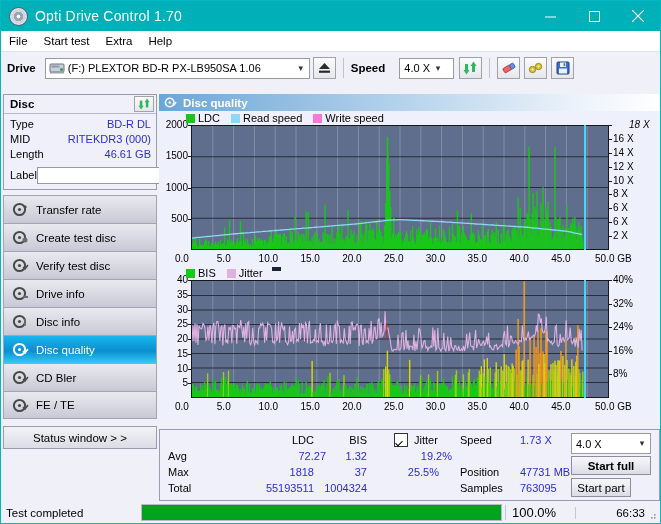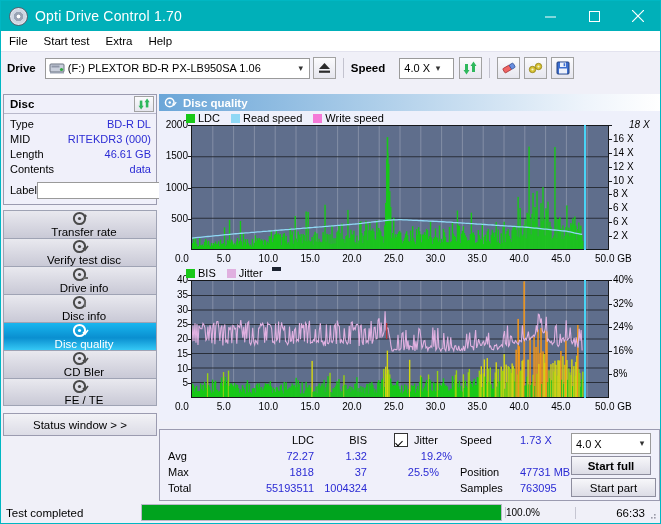--- a/index.html
+++ b/index.html
@@ -57,21 +57,21 @@
   .drow .v{color:#2b2bd4;}
   .labelrow{display:flex;align-items:center;margin-top:3px;}
   .labelrow .k{width:40px;font-size:11px;}
   .lbl-input{flex:1;height:17px;background:#fff;border:1px solid #9a9a9a;box-sizing:border-box;}
   .cd-btn{width:21px;height:20px;border:1px solid #a2a2a2;background:linear-gradient(#fbfbfd,#e4e4ec);
           margin-left:4px;display:flex;align-items:center;justify-content:center;box-sizing:border-box;}
 
   .navlist{margin-top:5px;}
   .navitem{height:28px;display:flex;align-items:center;padding-left:8px;box-sizing:border-box;
            border:1px solid #9fa3b4;border-bottom:none;
-           background:linear-gradient(#e9e9ef,#c9c9d6);font-size:11.5px;color:#000;flex-direction:column;}
+           background:linear-gradient(#e9e9ef,#c9c9d6);font-size:11.5px;color:#000;}
   .navitem:last-child{border-bottom:1px solid #9fa3b4;}
   .navitem.active{background:linear-gradient(#18b6ef,#0a8fd0 55%,#35c8f5);color:#fff;}
   .navitem .nico{width:17px;height:15px;margin-right:7px;flex:none;}
   .statuswin{margin-top:7px;height:21px;border:1px solid #9b9bb0;
              background:linear-gradient(#f2f2f6,#dcdce6);display:flex;align-items:center;
              justify-content:center;font-size:11.5px;}
 
   
   .right{position:absolute;left:158px;top:93px;width:501px;height:337px;}
   .qhdr{height:17px;background:linear-gradient(to right,#6ba6d8,#a8cbe8 40%,#eef4fb 85%,#ffffff);
@@ -103,21 +103,21 @@
        display:flex;align-items:center;justify-content:center;font-size:11.5px;
        box-sizing:border-box;}
 
   
   .statusbar{position:absolute;left:1px;right:1px;bottom:1px;height:19px;display:flex;
              align-items:center;background:#f0f0f8;}
   .sb-text{width:139px;padding-left:4px;font-size:11.5px;box-sizing:border-box;}
   .sb-prog{flex:1;height:17px;border:1px solid #b9b9c9;background:#fff;box-sizing:border-box;
            position:relative;margin-right:3px;}
   .sb-prog .fill{position:absolute;left:0;top:0;bottom:0;background:#00a31e;}
-  .sb-pct{width:70px;border-left:1px solid #c6c6d2;font-size:10px;box-sizing:border-box;}
+  .sb-pct{width:70px;border-left:1px solid #c6c6d2;padding-left:6px;font-size:13px;box-sizing:border-box;}
   .sb-time{width:84px;border-left:1px solid #c6c6d2;text-align:right;padding-right:14px;
            font-size:11.5px;box-sizing:border-box;}
   .grip{position:absolute;right:2px;bottom:2px;width:10px;height:10px;}
 </style>
 </head>
 <body>
 
 <div id="app">
 
   <div class="titlebar">
@@ -230,24 +230,20 @@
           <span class="v">BD-R DL</span>
         </div>
         <div class="drow">
           <span class="k">MID</span>
           <span class="v">RITEKDR3 (000)</span>
         </div>
         <div class="drow">
           <span class="k">Length</span>
           <span class="v">46.61 GB</span>
         </div>
-        <div class="drow">
-          <span class="k">Contents</span>
-          <span class="v">data</span>
-        </div>
         <div class="labelrow">
           <span class="k">Label</span>
           <input class="lbl-input" type="text" placeholder="" style="">
           <div class="cd-btn">
             <svg width="15" height="15" viewBox="0 0 15 15">
               <circle cx="7.5" cy="7.5" r="6.6" fill="#ddd86a" stroke="#8d8a30"></circle>
               <circle cx="7.5" cy="7.5" r="3.2" fill="#f6f3c8" stroke="#b5b060" stroke-width=".6"></circle>
               <circle cx="7.5" cy="7.5" r="1.3" fill="#fff" stroke="#9a9640" stroke-width=".5"></circle>
             </svg>
           </div>
@@ -256,20 +252,28 @@
     </div>
 
     <div class="navlist">
       <div class="navitem">
         <span class="nico"><svg width="17" height="15" viewBox="0 0 17 15">
               <circle cx="7.5" cy="7.5" r="5.6" fill="none" stroke="#4a4a4a" stroke-width="2"></circle>
               <circle cx="7.5" cy="7.5" r="1.6" fill="#4a4a4a"></circle>
               <path d="M13 3l2 2-3 3z" fill="#4a4a4a"></path>
             </svg></span>
         <span>Transfer rate</span>
+      </div>
+      <div class="navitem">
+        <span class="nico"><svg width="17" height="15" viewBox="0 0 17 15">
+              <circle cx="7.5" cy="7.5" r="5.6" fill="none" stroke="#4a4a4a" stroke-width="2"></circle>
+              <circle cx="7.5" cy="7.5" r="1.6" fill="#4a4a4a"></circle>
+              <circle cx="13" cy="10" r="2.5" fill="#6a6a6a"></circle>
+            </svg></span>
+        <span>Create test disc</span>
       </div>
       <div class="navitem">
         <span class="nico"><svg width="17" height="15" viewBox="0 0 17 15">
               <circle cx="7.5" cy="7.5" r="5.6" fill="none" stroke="#4a4a4a" stroke-width="2"></circle>
               <circle cx="7.5" cy="7.5" r="1.6" fill="#4a4a4a"></circle>
               <path d="M11 9l2 2 3-4" stroke="#4a4a4a" stroke-width="1.6" fill="none"></path>
             </svg></span>
         <span>Verify test disc</span>
       </div>
       <div class="navitem">
@@ -1286,21 +1290,21 @@
       </div>
   </div>
 
   <div class="stats">
     <div class="st-grid" style="left:104px;top:4px;width:50px;text-align:right;">LDC</div>
     <div class="st-grid" style="left:162px;top:4px;width:45px;text-align:right;">BIS</div>
     <div class="st-grid" style="left:234px;top:3px;"><span class="chk"></span></div>
     <div class="st-grid" style="left:254px;top:4px;">Jitter</div>
 
     <div class="st-grid st-k" style="left:8px;top:20px;">Avg</div>
-    <div class="st-grid st-v" style="left:104px;top:20px;width:50px;text-align:right;">72.27</div>
+    <div class="st-grid st-v" style="left:116px;top:20px;width:50px;text-align:right;">72.27</div>
     <div class="st-grid st-v" style="left:162px;top:20px;width:45px;text-align:right;">1.32</div>
     <div class="st-grid st-v" style="left:244px;top:20px;width:48px;text-align:right;">19.2%</div>
 
     <div class="st-grid st-k" style="left:8px;top:36px;">Max</div>
     <div class="st-grid st-v" style="left:104px;top:36px;width:50px;text-align:right;">1818</div>
     <div class="st-grid st-v" style="left:162px;top:36px;width:45px;text-align:right;">37</div>
     <div class="st-grid st-v" style="left:231px;top:36px;width:48px;text-align:right;">25.5%</div>
 
     <div class="st-grid st-k" style="left:8px;top:52px;">Total</div>
     <div class="st-grid st-v" style="left:62px;top:52px;width:92px;text-align:right;">55193511</div>
@@ -1313,21 +1317,21 @@
     <div class="st-grid st-k" style="left:300px;top:52px;">Samples</div>
     <div class="st-grid st-v" style="left:360px;top:52px;">763095</div>
 
     <div class="combo" style="position:absolute;left:411px;top:3px;width:80px;padding-left:4px;">
       <span class="txt" style="flex:1;">4.0 X</span>
       <span class="chev">▾</span>
     </div>
     <div class="btn" style="position:absolute;left:411px;top:26px;width:80px;height:19px;font-weight:bold;">
       <span>Start full</span>
     </div>
-    <div class="btn" style="position:absolute;left:411px;top:48px;width:85px;height:19px;">
+    <div class="btn" style="position:absolute;left:411px;top:48px;width:60px;height:19px;">
       <span>Start part</span>
     </div>
   </div>
 
   <div class="statusbar">
     <div class="sb-text">Test completed</div>
     <div class="sb-prog">
       <div class="fill" id="progfill" style="width: 100%;"></div>
     </div>
     <div class="sb-pct">100.0%</div>

